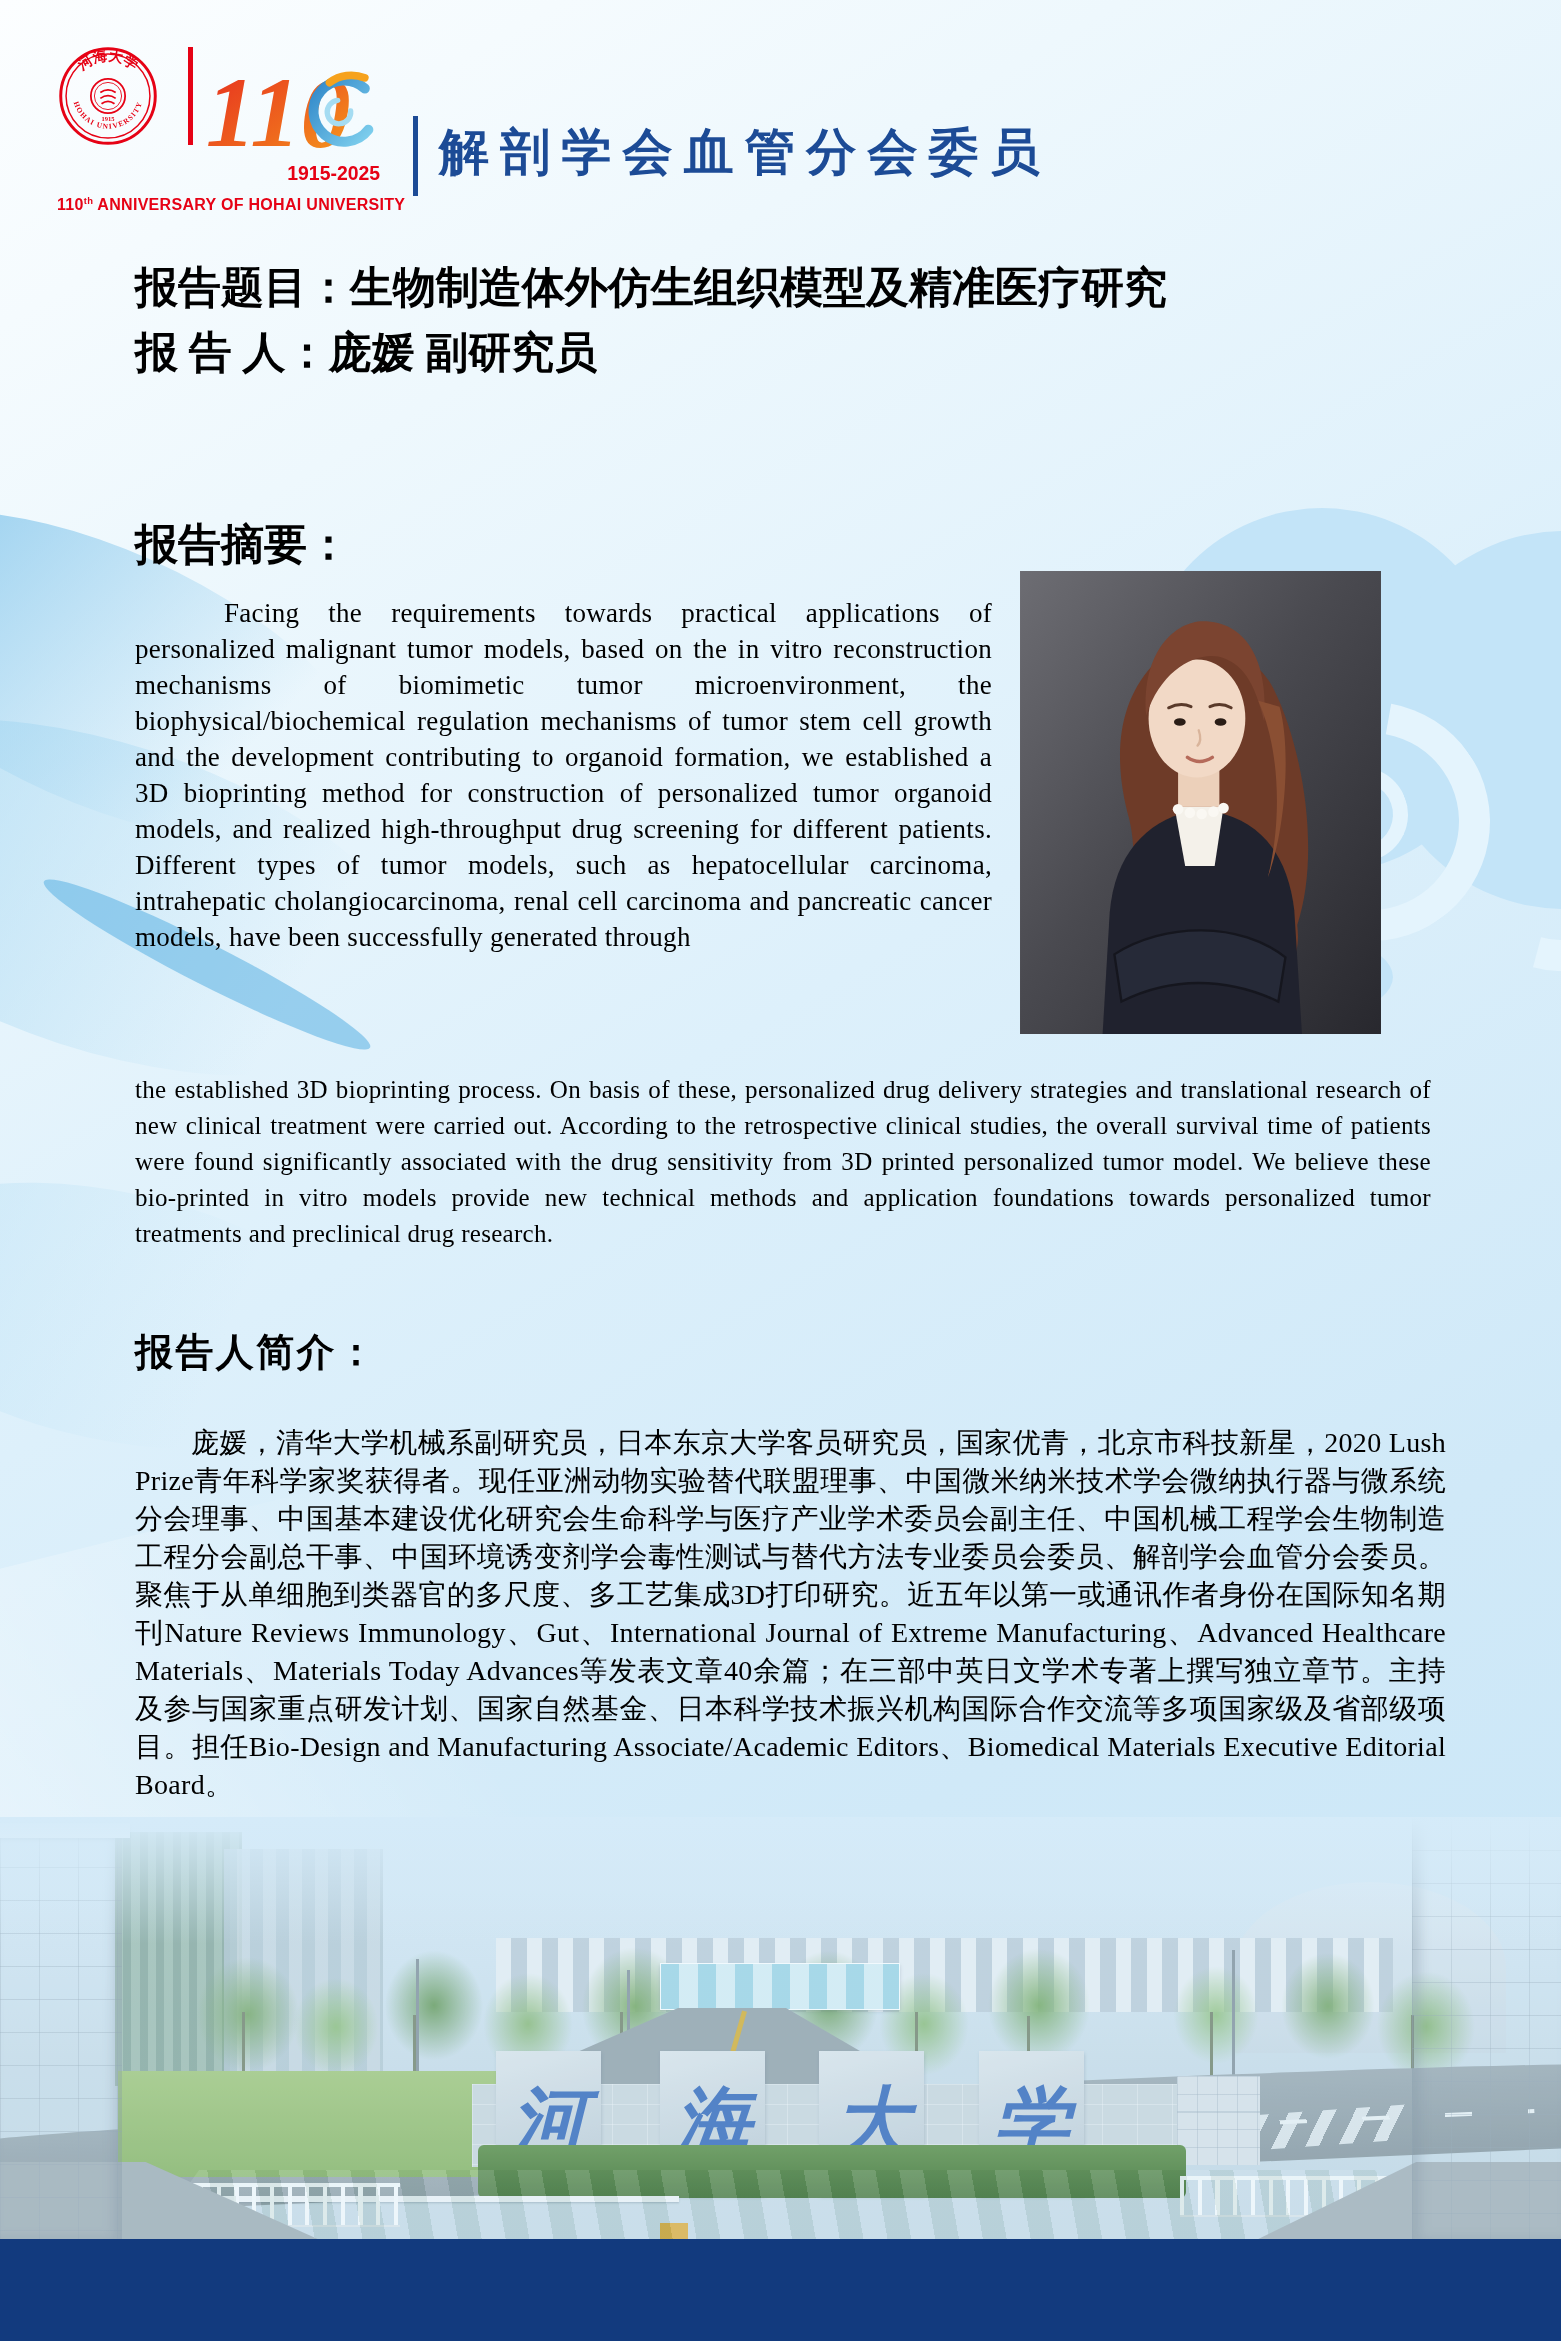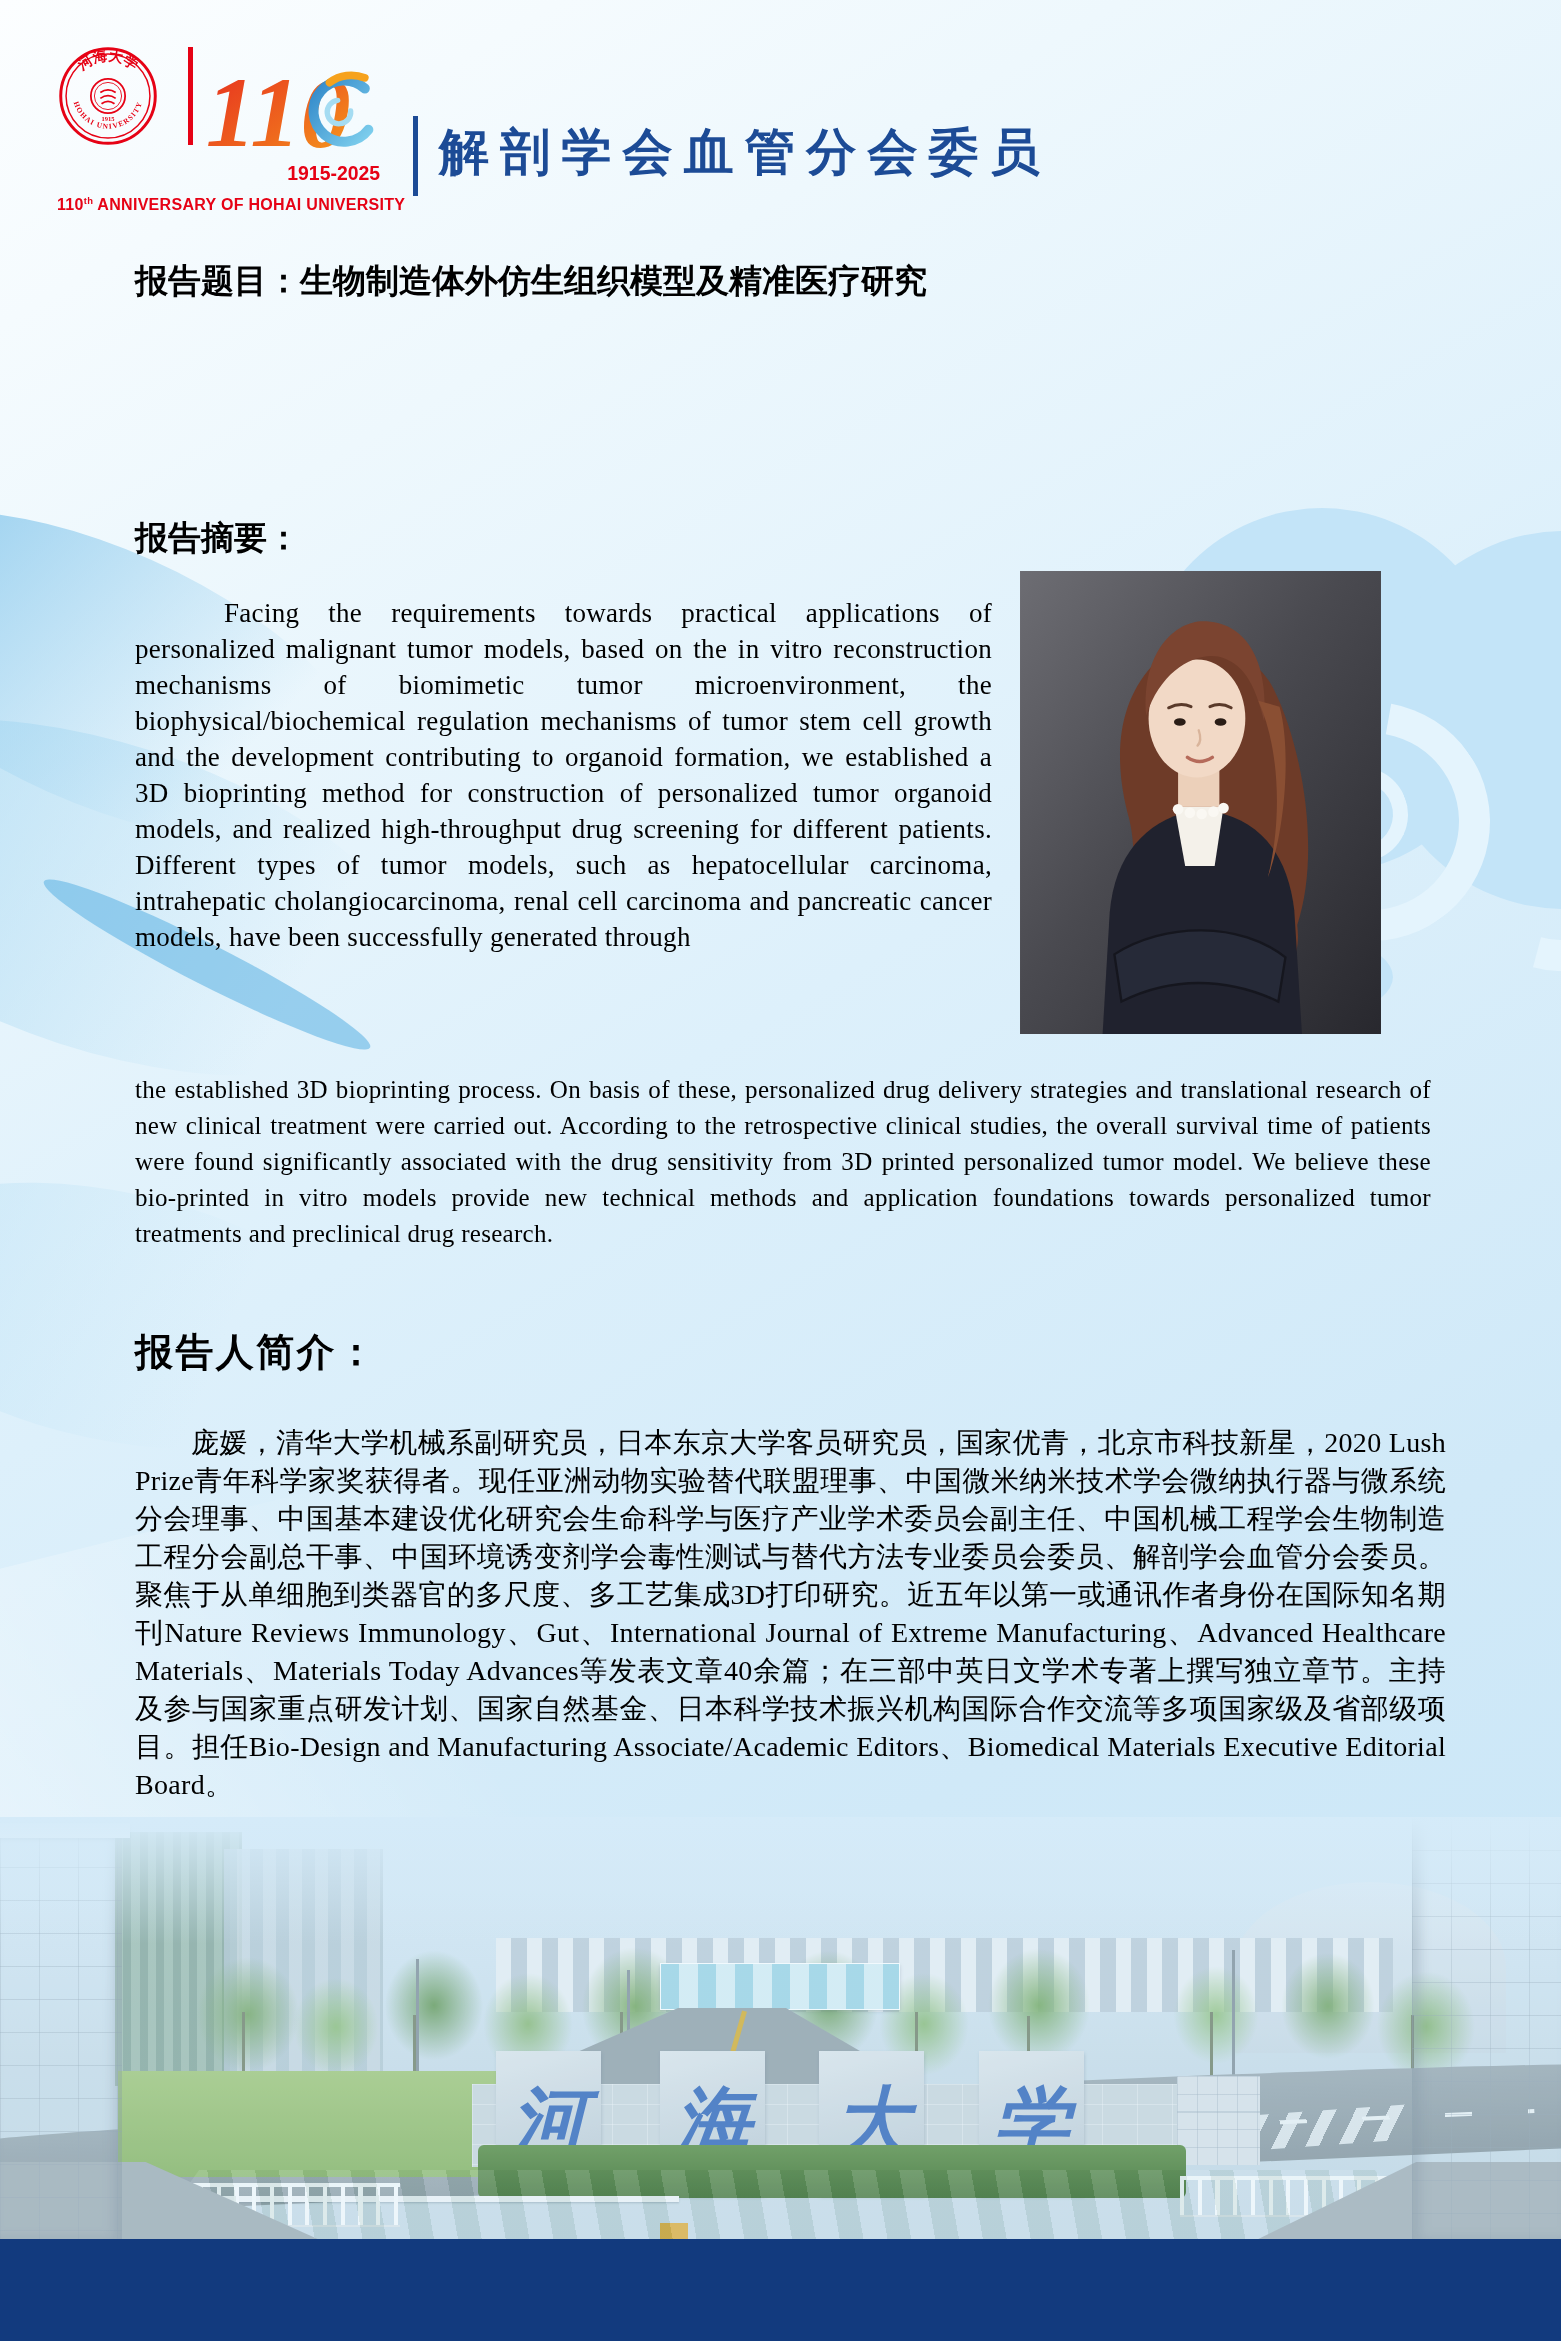--- a/index.html
+++ b/index.html
@@ -33,21 +33,21 @@
   .anniv-cn{left:49px;top:152px;width:378px;font-family:"Liberation Sans","DejaVu Sans",sans-serif;
     font-size:35px;font-weight:bold;color:#e60215;letter-spacing:0.6px;white-space:nowrap;}
   .anniv-en{left:57px;top:195px;font-family:"Liberation Sans","DejaVu Sans",sans-serif;
     font-size:16px;font-weight:bold;color:#e60215;letter-spacing:0.3px;white-space:nowrap;}
   .anniv-en sup{font-size:9.4px;margin-top:8px;}
   .blue-divider{left:413px;top:116px;width:4.7px;height:80px;background:#1c4b96;}
   .dept-title{left:439px;top:119px;font-family:"Liberation Sans","DejaVu Sans",sans-serif;
     font-size:50px;font-weight:bold;color:#1c4b96;letter-spacing:11.2px;white-space:nowrap;}
 
   
-  .info-row{position:absolute;left:135px;z-index:2;font-size:33px;font-weight:bold;white-space:nowrap;}
+  .info-row{position:absolute;left:135px;z-index:2;font-size:43px;font-weight:bold;white-space:nowrap;}
   .info-label{font-weight:bold;}
   .row-title{top:259px;}
   .row-speaker{top:324px;}
   .row-time{top:390px;}
   .row-location{top:455px;}
   .row-abstract{top:516px;}
 
   
   .abstract-left{position:absolute;z-index:2;left:135px;top:568px;width:857px;
     font-size:27px;line-height:36px;text-align:justify;text-indent:89px;letter-spacing:0.3px;}
@@ -208,20 +208,21 @@
     <path d="M 242,100 A 20,20 0 1 1 220,82" fill="none" stroke="#a5dcf2" stroke-width="9" stroke-linecap="round"></path>
     <text x="292" y="218" font-size="33" font-weight="bold" text-anchor="end" font-family="Liberation Sans, DejaVu Sans, sans-serif" fill="#e60215">1915-2025</text>
   </svg>
 
   <div class="hdr anniv-en"><span>110</span><sup>th</sup><span> </span><span>ANNIVERSARY OF HOHAI UNIVERSITY</span></div>
 
   <div class="hdr blue-divider"></div>
   <div class="hdr dept-title">解剖学会血管分会委员</div>
 
   <div class="info-row row-title"><span class="info-label">报告题目：</span><span>生物制造体外仿生组织模型及精准医疗研究</span></div>
+  <div class="info-row row-speaker"><span class="info-label">报 告 人：</span><span>庞媛 副研究员</span></div>
   <div class="info-row row-abstract"><span class="info-label">报告摘要：</span></div>
 
   <p class="abstract-left">Facing the requirements towards practical applications of personalized malignant tumor models, based on the in vitro reconstruction mechanisms of biomimetic tumor microenvironment, the biophysical/biochemical regulation mechanisms of tumor stem cell growth and the development contributing to organoid formation, we established a 3D bioprinting method for construction of personalized tumor organoid models, and realized high-throughput drug screening for different patients. Different types of tumor models, such as hepatocellular carcinoma, intrahepatic cholangiocarcinoma, renal cell carcinoma and pancreatic cancer models, have been successfully generated through</p>
 
   <svg class="portrait" viewBox="0 0 612 785" xmlns="http://www.w3.org/2000/svg">
     <defs>
       <linearGradient id="pbg" x1="0" y1="0" x2="1" y2="1">
         <stop offset="0" stop-color="#6d6d73"></stop>
           <stop offset="0.45" stop-color="#4a4a50"></stop>
           <stop offset="1" stop-color="#28282e"></stop>

